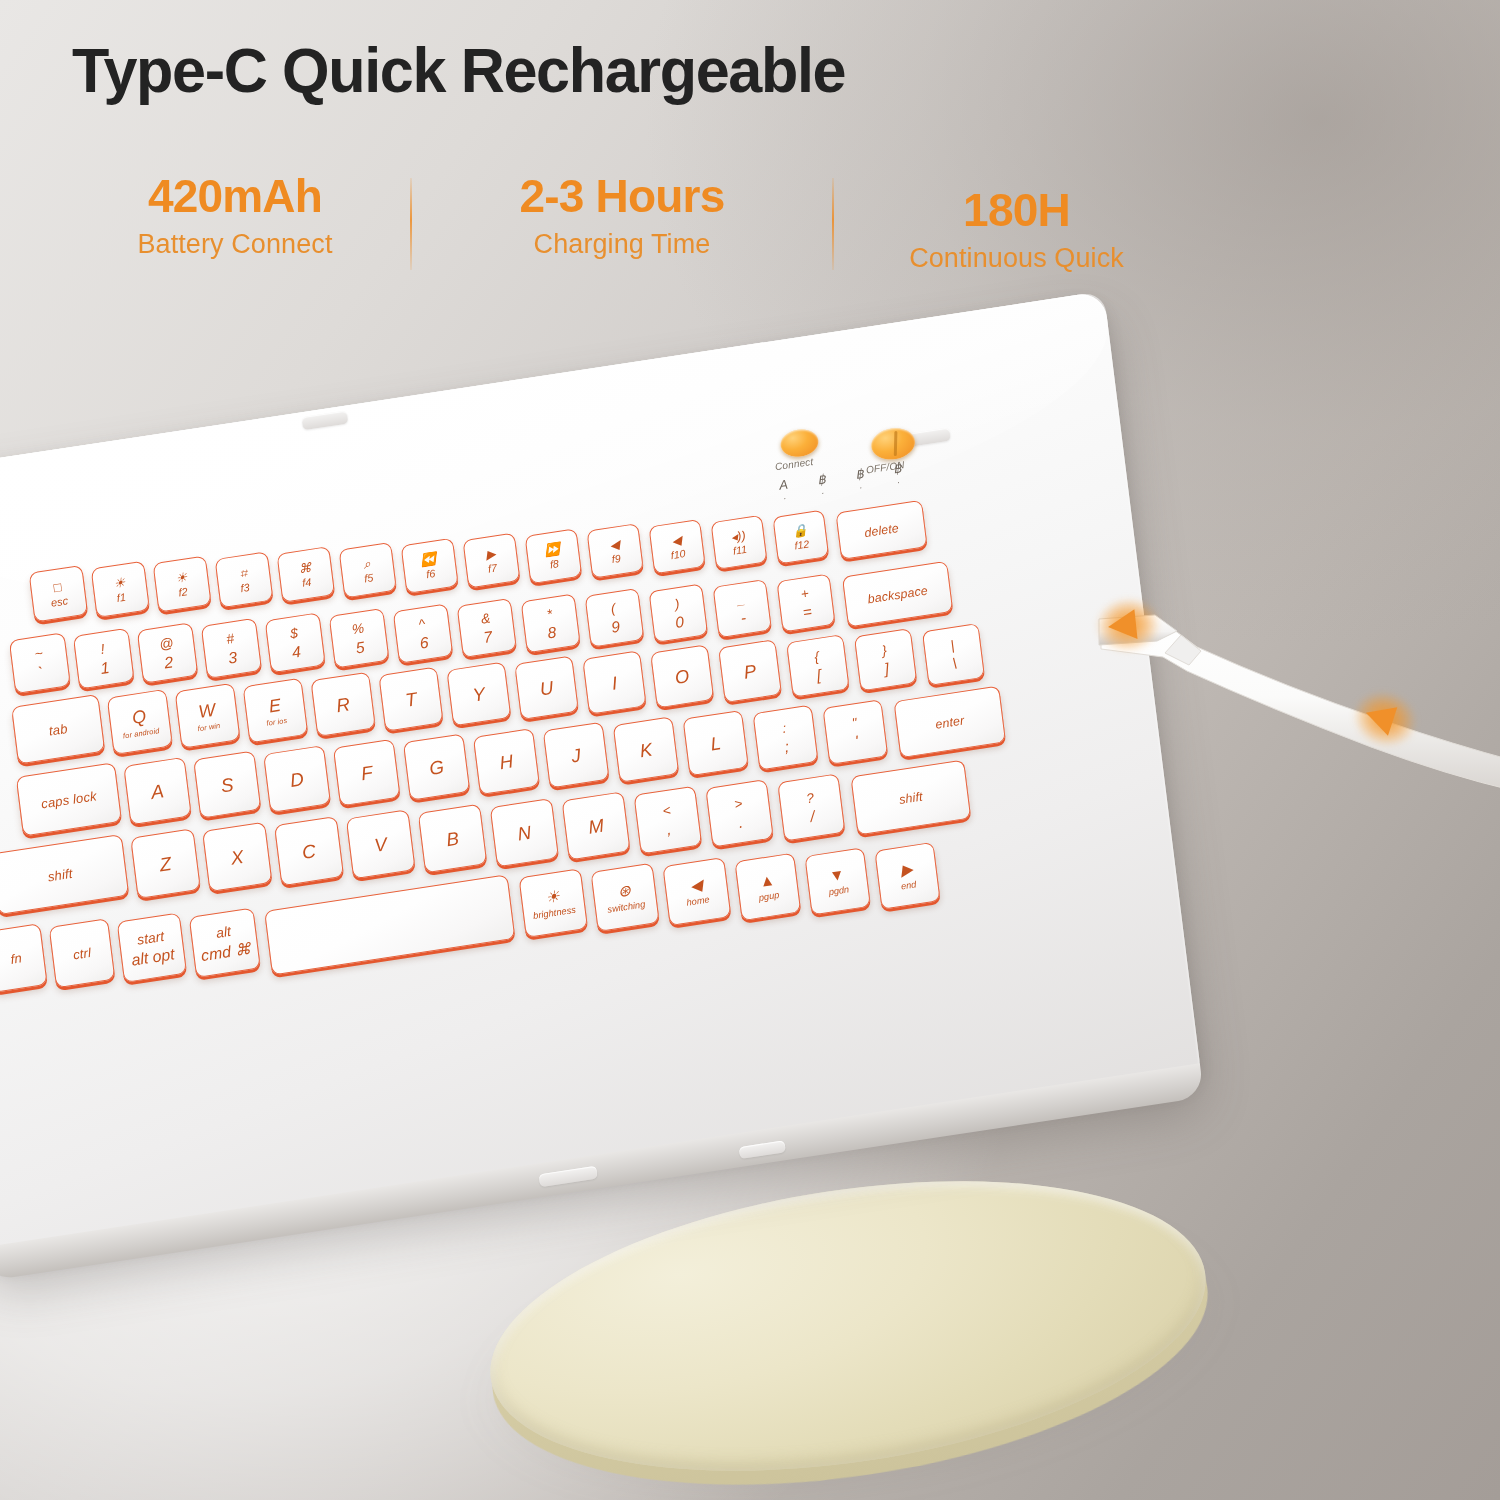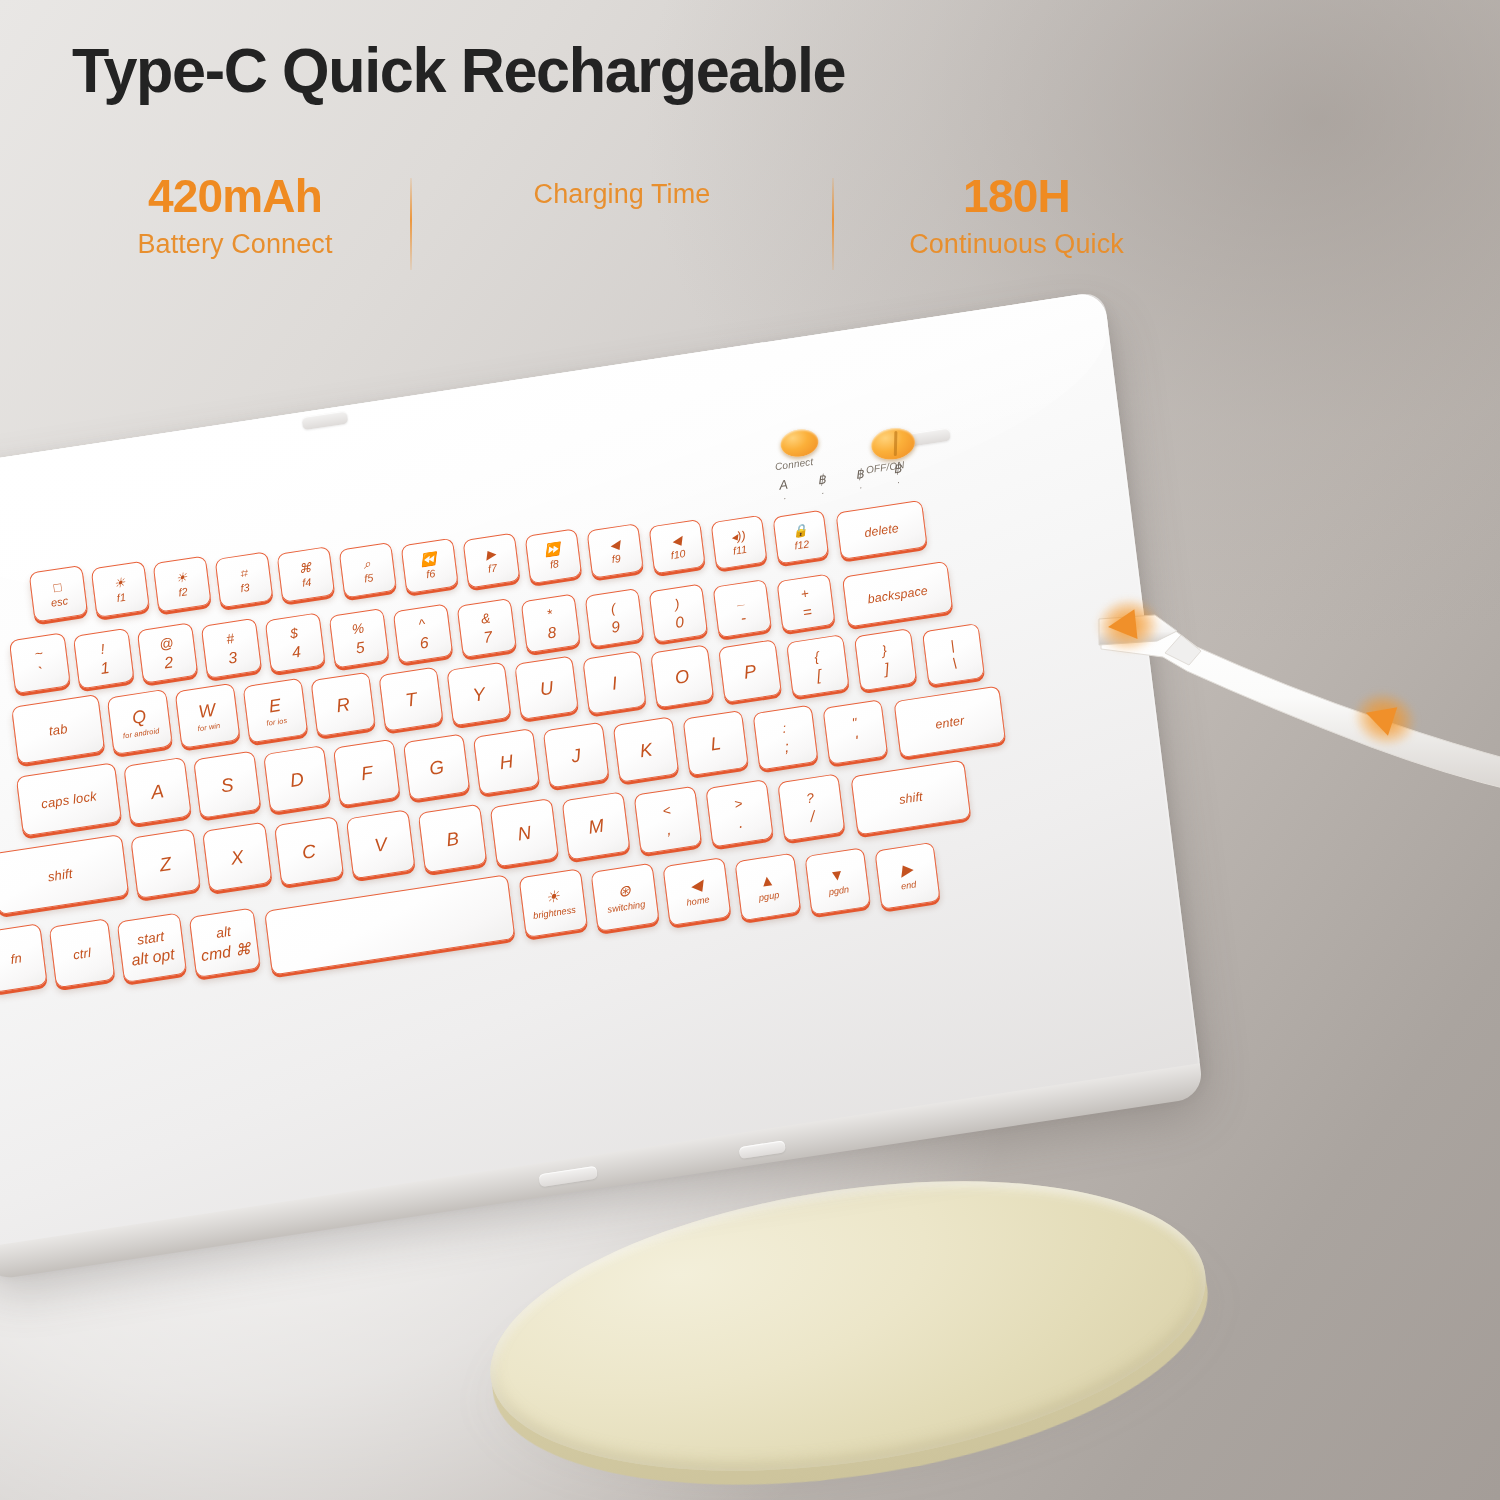--- a/index.html
+++ b/index.html
@@ -22,21 +22,21 @@
     font-family:"Liberation Sans", sans-serif;
     transform:scaleX(0.97); transform-origin:left top;
   }
 
   .stats { position:absolute; left:60px; top:172px; display:flex; align-items:flex-start; }
   .stat { display:flex; flex-direction:column; align-items:center; padding:0 6px; }
   .stat-value { font-size:46px; font-weight:700; color:#ef8b22; letter-spacing:-0.8px; line-height:1.08; white-space:nowrap; }
   .stat-label { font-size:27px; font-weight:400; color:#e88f2e; letter-spacing:0.1px; margin-top:7px; white-space:nowrap; }
   .stat-0 { width:350px; }
   .stat-1 { width:420px; }
-  .stat-2 { width:365px; }
+  .stat-2 { width:365px;margin-top:14px; }
   .divider { width:2px; height:92px; background:linear-gradient(to bottom, rgba(239,139,34,0.12), rgba(239,139,34,0.85) 45%, rgba(239,139,34,0.12)); margin-top:6px; flex:0 0 2px; }
 
   
   .stage { position:absolute; left:0; top:340px; width:1500px; height:1160px; }
 
   
   .platform {
     position:absolute; left:487px; top:850px;
     width:722px; height:272px;
     transform: rotate(-8.5deg);
@@ -169,20 +169,21 @@
 
 <div class="headline">Type-C Quick Rechargeable</div>
 
 <div class="stats">
   <div class="stat stat-0">
     <div class="stat-value">420mAh</div>
     <div class="stat-label">Battery Connect</div>
   </div>
   <div class="divider"></div>
   <div class="stat stat-1">
+    <div class="stat-value">2-3 Hours</div>
     <div class="stat-label">Charging Time</div>
   </div>
   <div class="divider"></div>
   <div class="stat stat-2">
     <div class="stat-value">180H</div>
     <div class="stat-label">Continuous Quick</div>
   </div>
 </div>
 
 <div class="stage">

